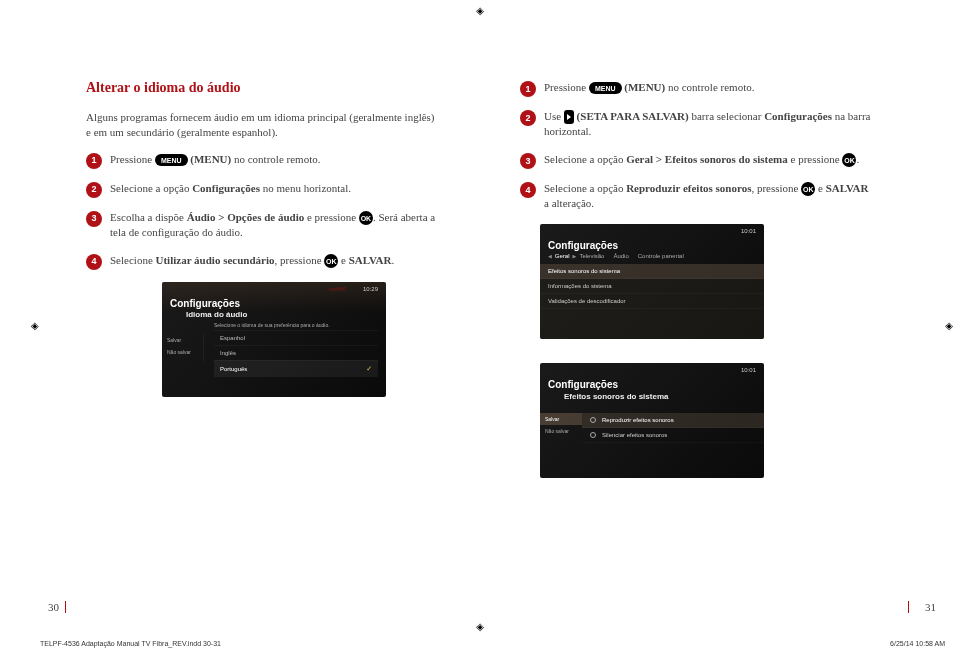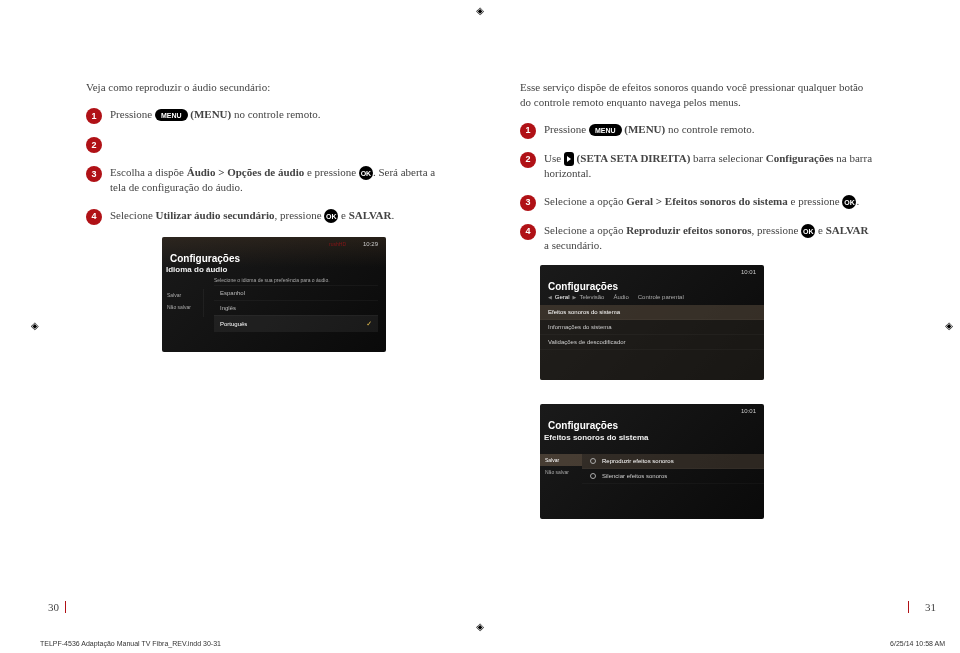--- a/index.html
+++ b/index.html
@@ -163,21 +163,21 @@
     position: absolute;
     top: 16px;
     left: 8px;
     font-size: 10px;
     font-weight: bold;
     color: #fff;
   }
   .screen-sub {
     position: absolute;
     top: 28px;
-    left: 4px;
+    left: 24px;
     font-size: 8px;
     color: #eee;
     font-weight: bold;
   }
   .screen-desc {
     position: absolute;
     top: 40px;
     left: 52px;
     font-size: 5px;
     color: #aaa;
@@ -288,31 +288,35 @@
 <body>
 
 <span class="reg-mark reg-top">◈</span>
 <span class="reg-mark reg-bottom">◈</span>
 <span class="reg-mark reg-left">◈</span>
 <span class="reg-mark reg-right">◈</span>
 
 <div class="columns">
 
   <div class="col">
-    <p class="intro">Veja como reproduzir o áudio secundário:</p>
+    <h2>Alterar o idioma do áudio</h2>
+    <p class="intro">Alguns programas fornecem áudio em um idioma principal (geralmente inglês) e em um secundário (geralmente espanhol).</p>
 
     <div class="step">
       <span class="step-num">1</span>
       <span class="step-text">
         <span>Pressione </span><span class="pill">MENU</span><b> (MENU)</b><span> no controle remoto.</span>
       </span>
     </div>
 
     <div class="step">
       <span class="step-num">2</span>
+      <span class="step-text">
+        <span>Selecione a opção </span><b>Configurações</b><span> no menu horizontal.</span>
+      </span>
     </div>
 
     <div class="step">
       <span class="step-num">3</span>
       <span class="step-text">
         <span>Escolha a dispõe </span><b>Áudio &gt; Opções de áudio</b><span> e pressione </span><span class="pill pill-ok">OK</span><span>. Será aberta a tela de configuração do áudio.</span>
       </span>
     </div>
 
     <div class="step">
@@ -341,47 +345,46 @@
           </div>
         <div class="screen-item sel">
             <span>Português</span>
             <span class="check">✓</span>
           </div>
       </div>
     </div>
   </div>
 
   <div class="col">
-    <p class="intro">Esse serviço dispõe de efeitos sonoros quando você pressionar qualquer botão do controle remoto enquanto navega pelos menus.</p>
 
     <div class="step">
       <span class="step-num">1</span>
       <span class="step-text">
         <span>Pressione </span><span class="pill">MENU</span><b> (MENU)</b><span> no controle remoto.</span>
       </span>
     </div>
 
     <div class="step">
       <span class="step-num">2</span>
       <span class="step-text">
-        <span>Use </span><span class="arrow-pill"></span><b> (SETA SETA DIREITA)</b><span> barra selecionar </span><b>Configurações</b><span> na barra horizontal.</span>
+        <span>Use </span><span class="arrow-pill"></span><b> (SETA PARA SALVAR)</b><span> barra selecionar </span><b>Configurações</b><span> na barra horizontal.</span>
       </span>
     </div>
 
     <div class="step">
       <span class="step-num">3</span>
       <span class="step-text">
         <span>Selecione a opção </span><b>Geral &gt; Efeitos sonoros do sistema</b><span> e pressione </span><span class="pill pill-ok">OK</span><span>.</span>
       </span>
     </div>
 
     <div class="step">
       <span class="step-num">4</span>
       <span class="step-text">
-        <span>Selecione a opção </span><b>Reproduzir efeitos sonoros</b><span>, pressione </span><span class="pill pill-ok">OK</span><span> e </span><b>SALVAR</b><span> a secundário.</span>
+        <span>Selecione a opção </span><b>Reproduzir efeitos sonoros</b><span>, pressione </span><span class="pill pill-ok">OK</span><span> e </span><b>SALVAR</b><span> a alteração.</span>
       </span>
     </div>
 
     <div class="screen screen-right-1">
       <span class="screen-time">10:01</span>
       <div class="screen-header">Configurações</div>
       <div class="screen-crumb">
         <span class="tri">◀</span>
         <span class="active">Geral</span>
         <span class="tri">▶</span>

